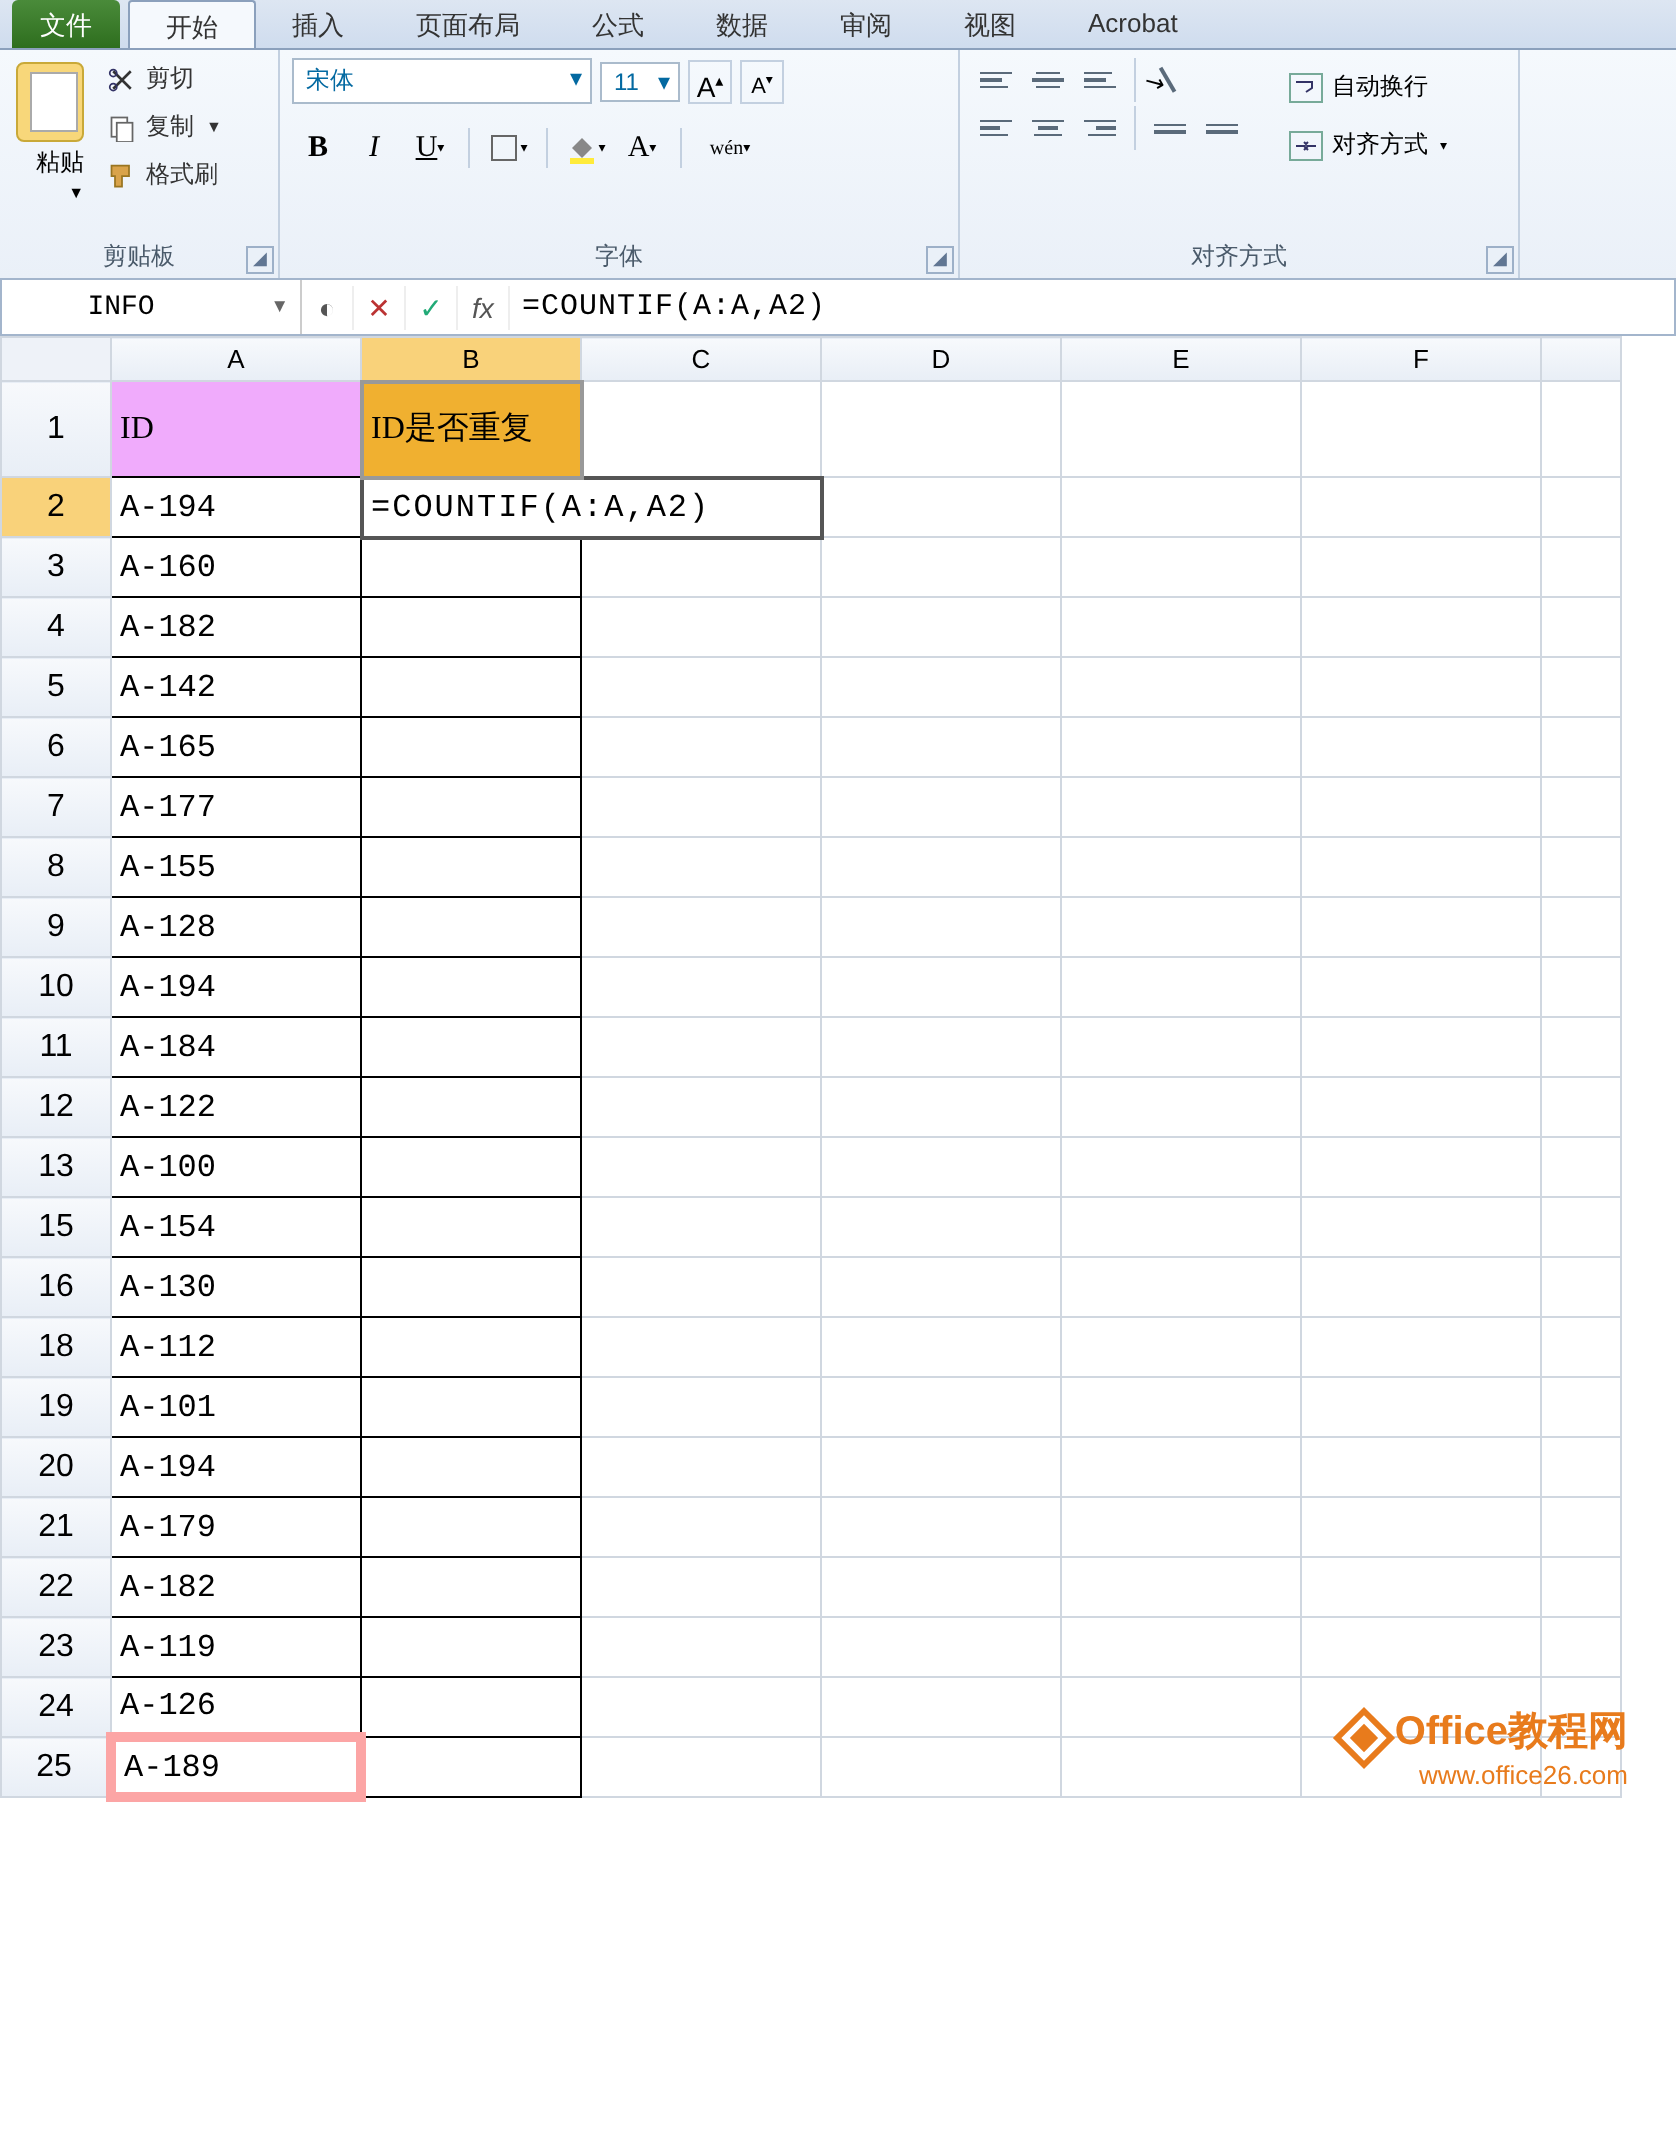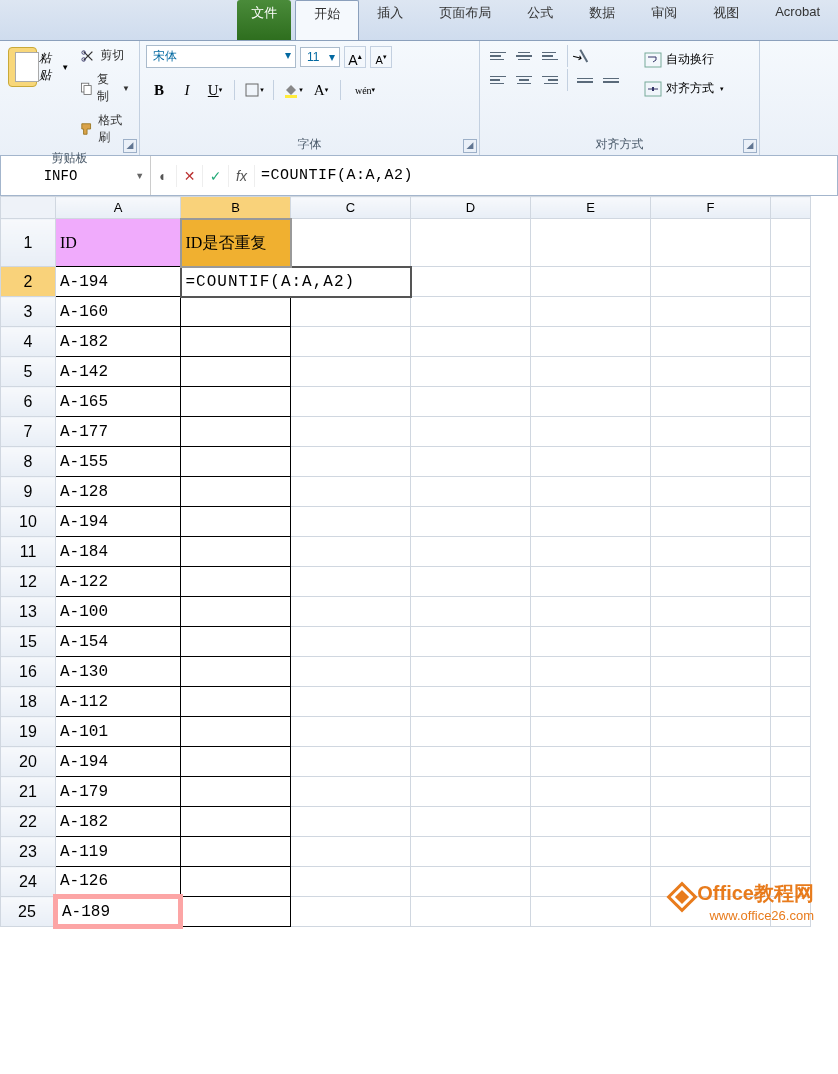--- a/index.html
+++ b/index.html
@@ -1,30 +1,30 @@
 <!DOCTYPE html>
 <html><head>
 <meta charset="utf-8">
 <style>
 * { box-sizing: border-box; margin: 0; padding: 0; }
 body { font-family: "Microsoft YaHei", sans-serif; font-size: 12px; background: #fff; width: 838px; overflow: hidden; }
 
 
-.ribbon-tabs { display: flex; background: linear-gradient(#dde6f2, #cfdcee); height: 41px; border-bottom: 1px solid #8ba0bc; padding-left: 6px; justify-content: flex-end; }
+.ribbon-tabs { display: flex; background: linear-gradient(#dde6f2, #cfdcee); height: 25px; border-bottom: 1px solid #8ba0bc; padding-left: 6px; }
 .ribbon-tab { padding: 4px 18px; font-size: 13px; color: #333; cursor: pointer; }
 .ribbon-tab.file { background: linear-gradient(#4a8b3a, #2e6e1e); color: #fff; border-radius: 3px 3px 0 0; margin-right: 4px; padding: 4px 14px; }
 .ribbon-tab.active { background: #f5f9fd; border: 1px solid #8ba0bc; border-bottom: none; border-radius: 2px 2px 0 0; }
 
 .ribbon-body { display: flex; background: linear-gradient(#f5f9fd,#eaf0f8); height: 115px; border-bottom: 1px solid #a3b5cc; }
 .ribbon-group { border-right: 1px solid #c3d0e0; display: flex; flex-direction: column; padding: 4px 6px 0 6px; position: relative; }
 .group-content { flex: 1; display: flex; align-items: flex-start; gap: 6px; }
 .group-label { text-align: center; font-size: 12px; color: #4a5a6a; padding: 2px 0; position: relative; }
 .group-launcher { position: absolute; right: 2px; bottom: 2px; width: 14px; height: 14px; border: 1px solid #9db0c8; font-size: 9px; line-height: 11px; text-align: center; color: #617693; background: #eaf0f8; }
 
-.paste-btn { display: flex; flex-direction: row; align-items: center; gap: 2px; padding: 2px; font-style: italic; }
+.paste-btn { display: flex; flex-direction: column; align-items: flex-end; gap: 2px; padding: 2px; }
 .paste-icon { width: 34px; height: 40px; background: #f8d77a; border: 1px solid #c9a938; border-radius: 4px; position: relative; }
 .paste-icon::before { content:""; position:absolute; top:4px; left:6px; width:22px; height:28px; background:#fff; border:1px solid #aaa; }
 .mini-btn { display: flex; align-items: center; gap: 4px; padding: 2px 3px; font-size: 12px; color: #333; }
 .mini-btn svg { width: 16px; height: 14px; }
 .col { display: flex; flex-direction: column; gap: 3px; }
 
 .font-row { display: flex; gap: 4px; align-items: center; margin-bottom: 4px; }
 .font-select { border: 1px solid #abc; background: #fff; padding: 2px 16px 2px 6px; font-size: 12px; color: #0369a1; position: relative; }
 .font-size { width: 40px; }
 .font-grow { width: 22px; height: 22px; border: 1px solid #c3d0e0; text-align: center; line-height: 20px; }
@@ -32,21 +32,21 @@
 .fmt-btn { width: 26px; height: 24px; display: flex; align-items: center; justify-content: center; border: 1px solid transparent; font-family: "Times New Roman", serif; font-size: 15px; }
 
 .align-grid { display: flex; flex-direction: column; gap: 2px; }
 .align-row { display: flex; gap: 2px; }
 .align-btn { width: 24px; height: 22px; display: flex; flex-direction: column; justify-content: center; gap: 2px; padding: 3px; border: 1px solid transparent; }
 .align-btn span { height: 1.5px; background: #5a6a7a; display: block; }
 .wrap-btn { display: flex; align-items: center; gap: 4px; padding: 2px 4px; font-size: 12px; }
 .wrap-btn svg { width: 18px; height: 16px; }
 
 
-.formula-bar { display: flex; align-items: stretch; height: 40px; border: 1px solid #a3b5cc; border-top: none; background: #fff; }
+.formula-bar { display: flex; align-items: stretch; height: 28px; border: 1px solid #a3b5cc; border-top: none; background: #fff; }
 .name-box { width: 150px; border-right: 1px solid #ccc; display: flex; align-items: center; justify-content: center; font-family: "Courier New", monospace; font-size: 14px; position: relative; padding-right: 30px; }
 .name-box::after { content: "▾"; position: absolute; right: 6px; color: #666; }
 .fb-btns { display: flex; align-items: center; }
 .fb-btn { width: 26px; text-align: center; font-size: 14px; color: #555; border-right: 1px solid #eee; line-height: 22px; font-style: italic;}
 .fb-btn.x { color: #b33; font-style: normal;}
 .fb-btn.chk { color: #2a7; font-style: normal;}
 .fb-input { flex: 1; padding: 2px 6px; font-family: "Courier New", monospace; font-size: 15px; border: none; outline: none; letter-spacing: 0.5px;}
 
 
 .grid-wrap { position: relative; }

